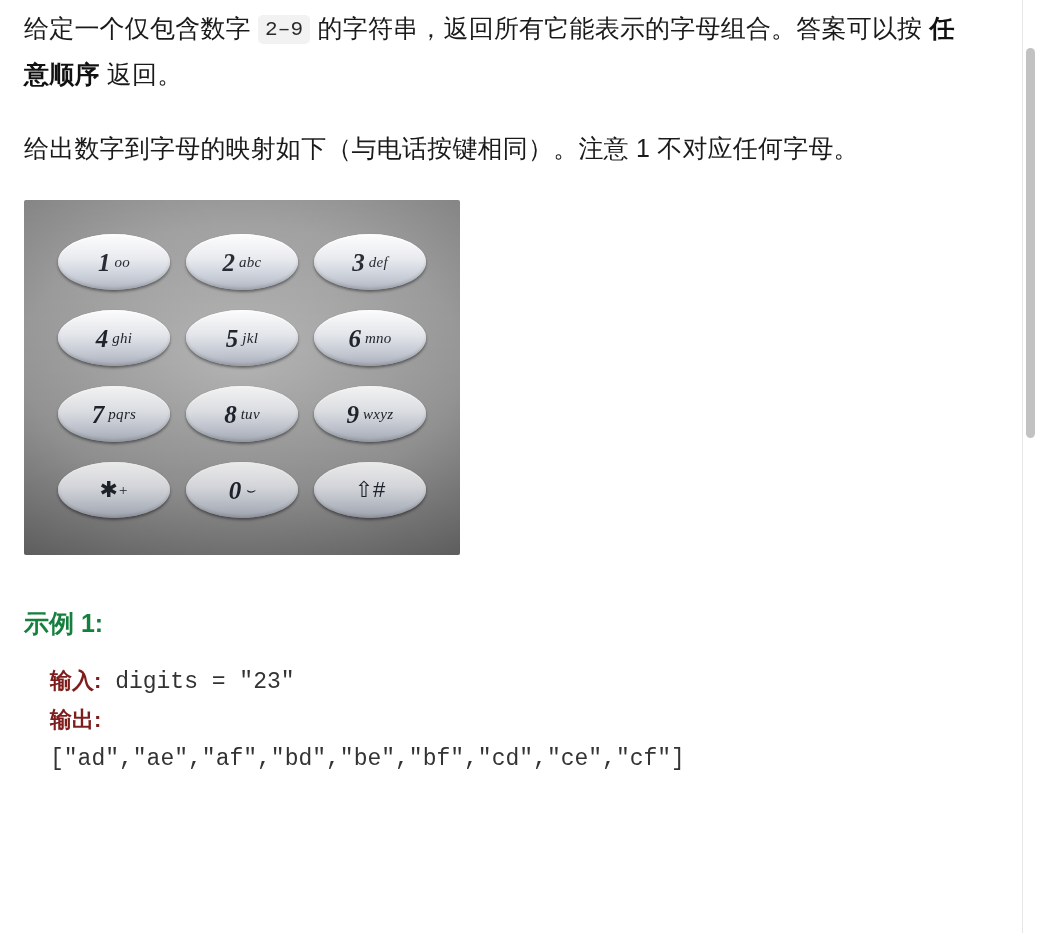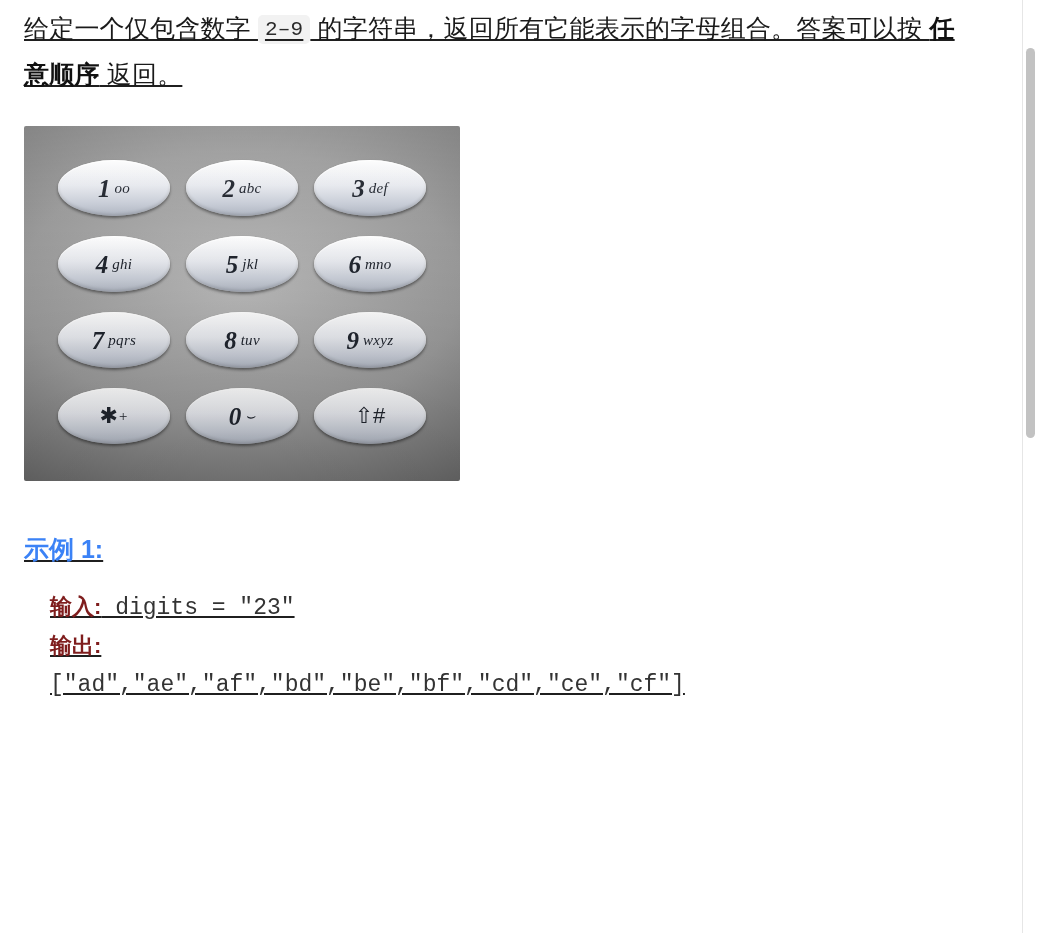--- a/index.html
+++ b/index.html
@@ -15,21 +15,20 @@
     font-family: "Liberation Sans", sans-serif;
     color: #1f1f1f;
   }
   .page {
     position: absolute;
     left: 0; top: 0;
     width: 997px;
     height: 933px;
     box-sizing: border-box;
     padding: 0 40px 0 24px;
-    text-decoration: underline;
   }
   .right-rule {
     position: absolute;
     right: 14px;
     top: 0;
     width: 1px;
     height: 933px;
     background: #e6e6e6;
   }
   .scrollbar-track {
@@ -124,21 +123,21 @@
   .key .sym {
     font-family: "Liberation Sans", sans-serif;
     font-size: 22px;
     line-height: 1;
   }
   
   h3.example-title {
     font-size: 25px;
     font-weight: bold;
     margin: 52px 0 22px 0;
-    color: #3b82f6;
+    color: #15803d;
   }
   pre.codeblock {
     margin: 0;
     padding: 0 0 0 26px;
     font-family: "Liberation Mono", monospace;
     font-size: 23px;
     line-height: 38px;
     color: #333333;
     white-space: pre-wrap;
   }
@@ -151,20 +150,21 @@
 </style>
 </head>
 <body>
 
 <div class="page">
 
   <p class="para first">
     <span>给定一个仅包含数字 </span><code class="inline">2–9</code><span> 的字符串，返回所有它能表示的字母组合。答案可以按 </span><strong class="bold">任意顺序</strong><span> 返回。</span>
   </p>
 
+  <p class="para">给出数字到字母的映射如下（与电话按键相同）。注意 1 不对应任何字母。</p>
 
   <div class="keypad">
     <div class="key" style="left:34px; top:34px;">
       <span class="num">1</span>
       <span class="letters">oo</span>
     </div>
     <div class="key" style="left:162px; top:34px;">
       <span class="num">2</span>
       <span class="letters">abc</span>
     </div>

